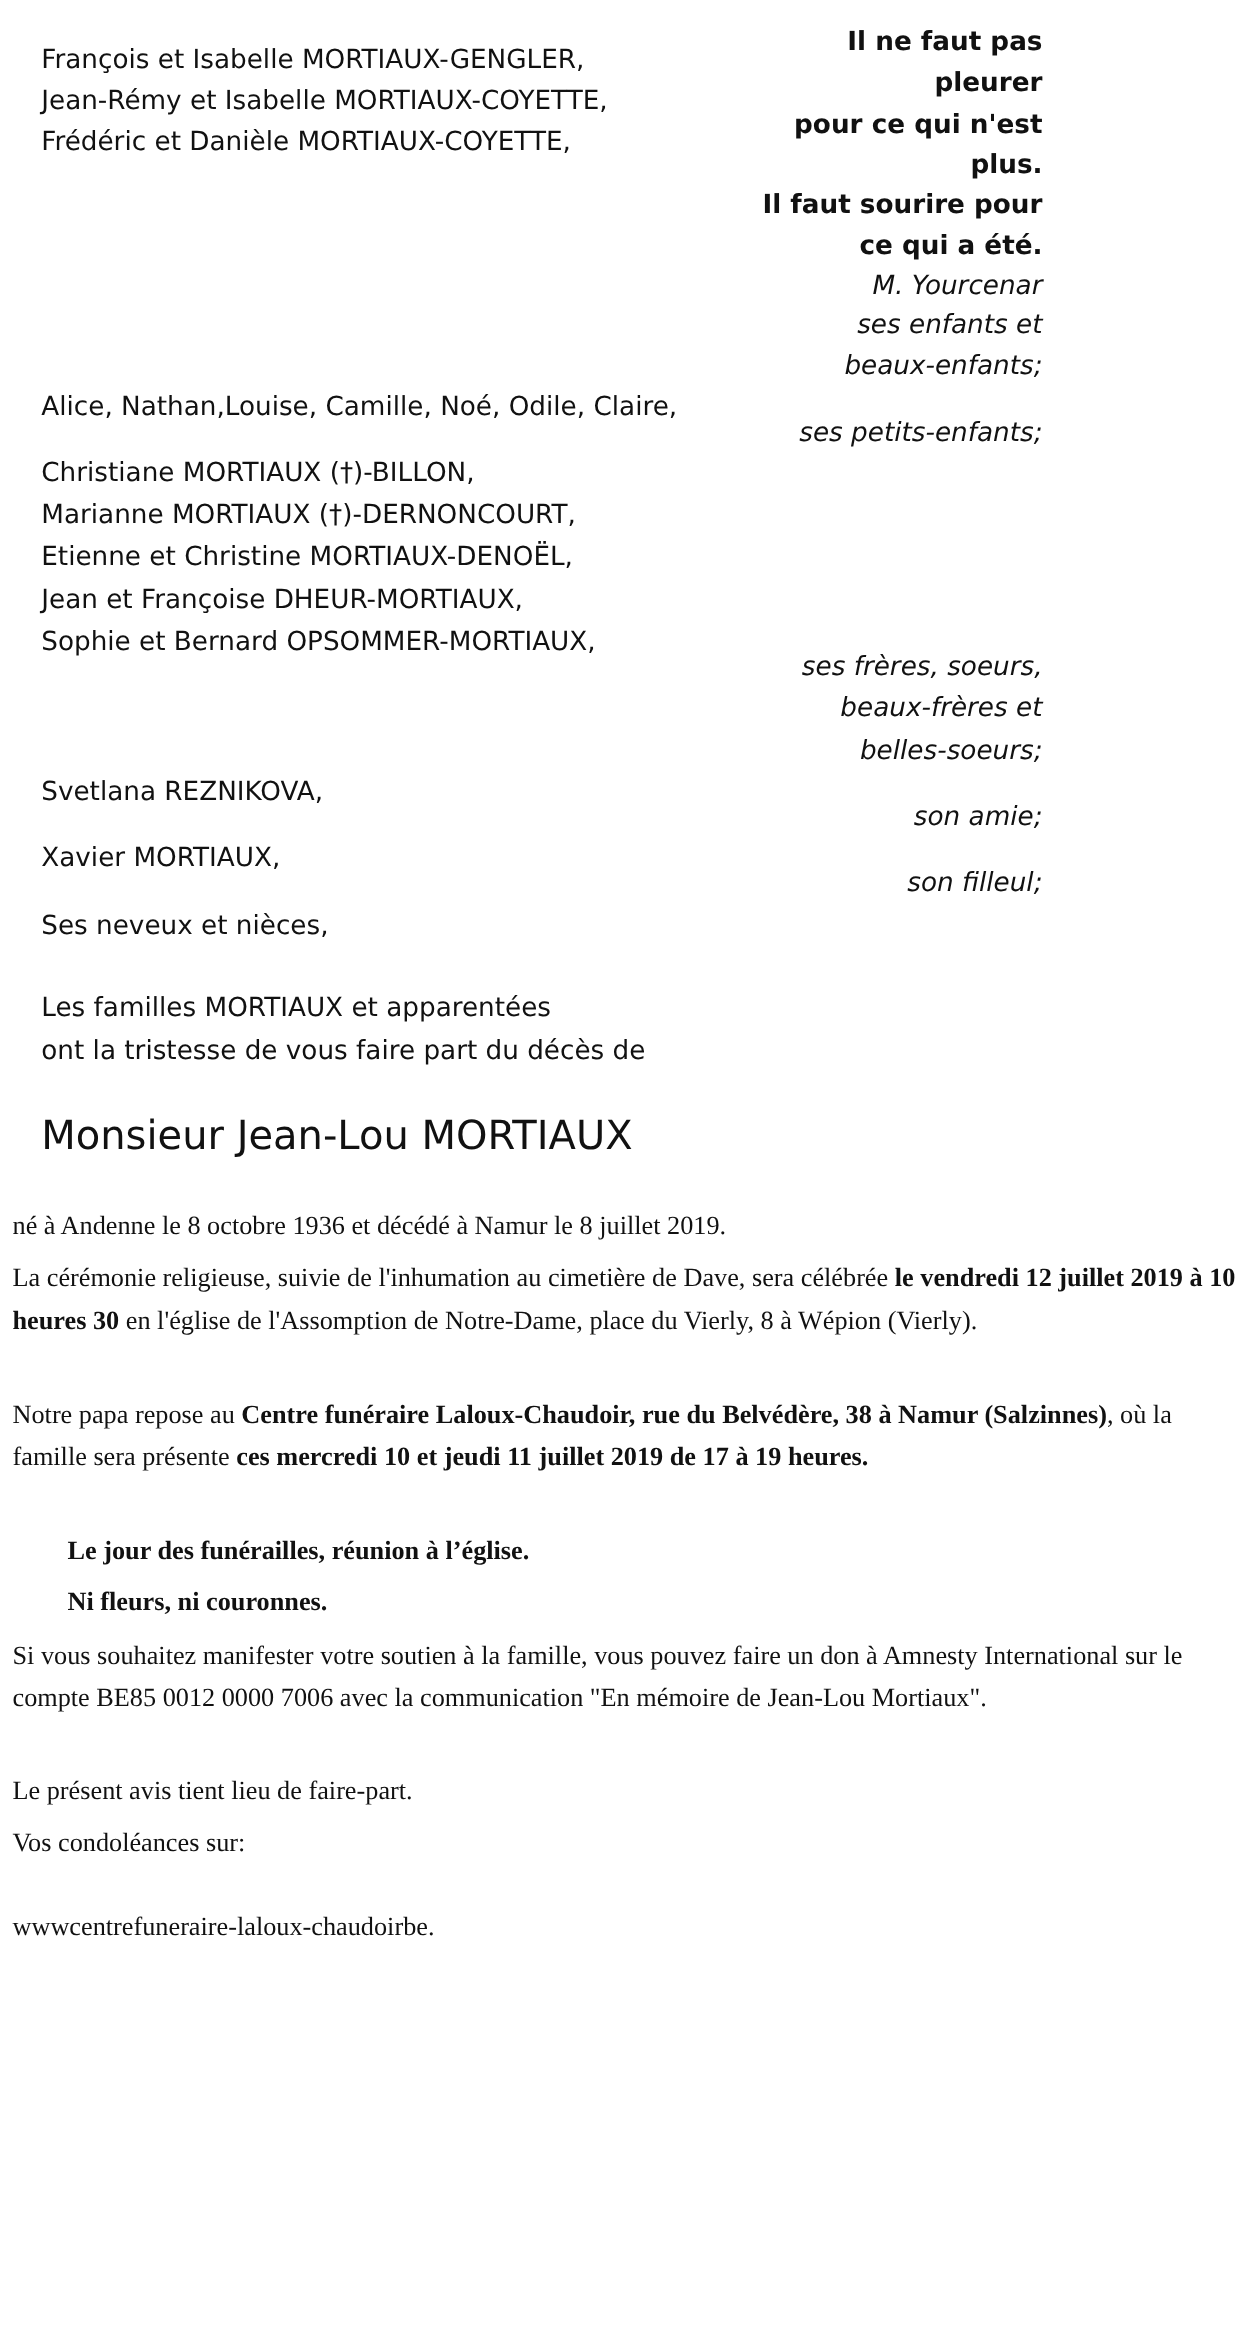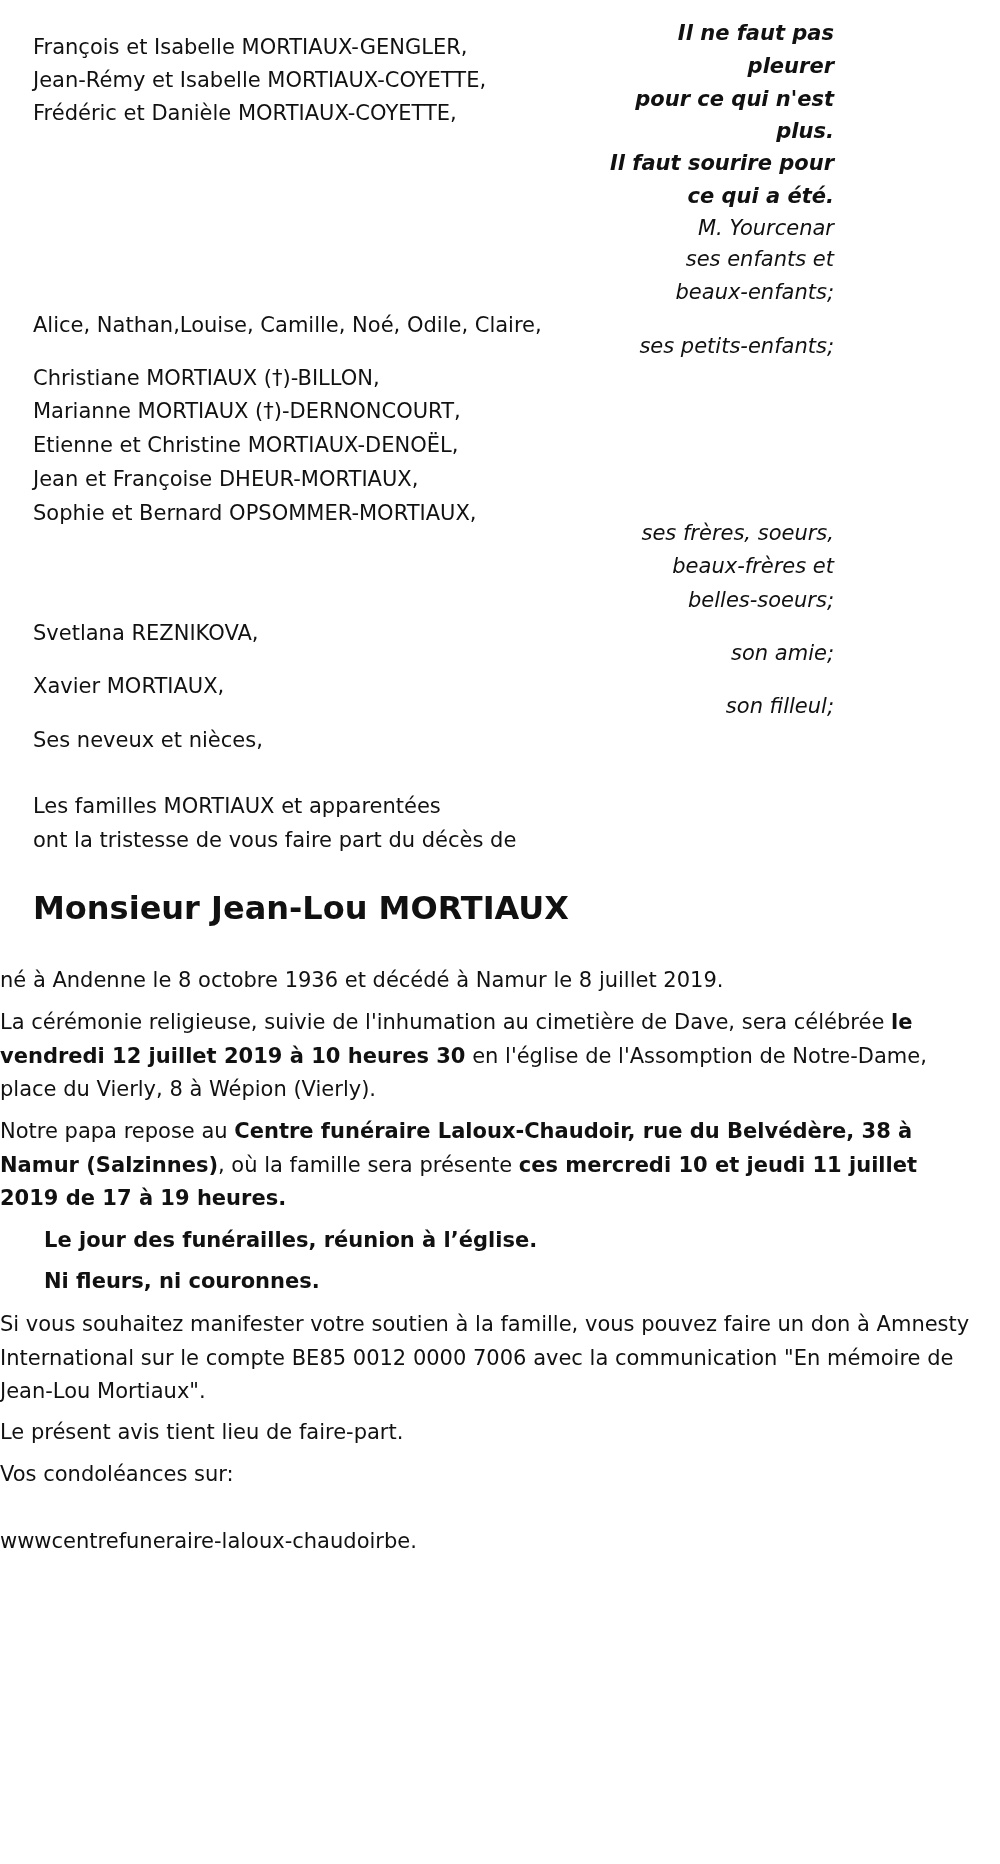--- a/index.html
+++ b/index.html
@@ -8,24 +8,24 @@
     font-family: "DejaVu Sans", sans-serif; color: #111111;
   }
   .line {
     position: absolute; white-space: nowrap;
     font-size: 21px; line-height: 28px;
     transform: translateY(-50%);
   }
   .left { left: 10px; margin-left: 23px; }
   .right { right: 166px; text-align: right; }
   .it { font-style: italic; }
-  .bi { font-style: italic; font-weight: bold; }
+  .bi { font-weight: bold; }
   .b { font-weight: bold; margin-left: 44px; }
-  .heading { font-size: 32px; line-height: 40px; font-weight: bold; }
-  .p { position: absolute; left: 0; width: 980px; font-size: 21px; line-height: 33.5px; }
+  .heading { font-size: 32px; line-height: 40px; font-weight: normal; }
+  .p { position: absolute; left: 10px; width: 980px; font-size: 21px; line-height: 33.5px; font-family: Liberation Serif, serif; }
 </style>
 </head>
 <body>
 
 <div>
   <div class="line right bi" style="top:33px">Il ne faut pas</div>
   <div class="line right bi" style="top:66px">pleurer</div>
   <div class="line right bi" style="top:99px">pour ce qui n'est</div>
   <div class="line right bi" style="top:131px">plus.</div>
   <div class="line right bi" style="top:163px">Il faut sourire pour</div>

